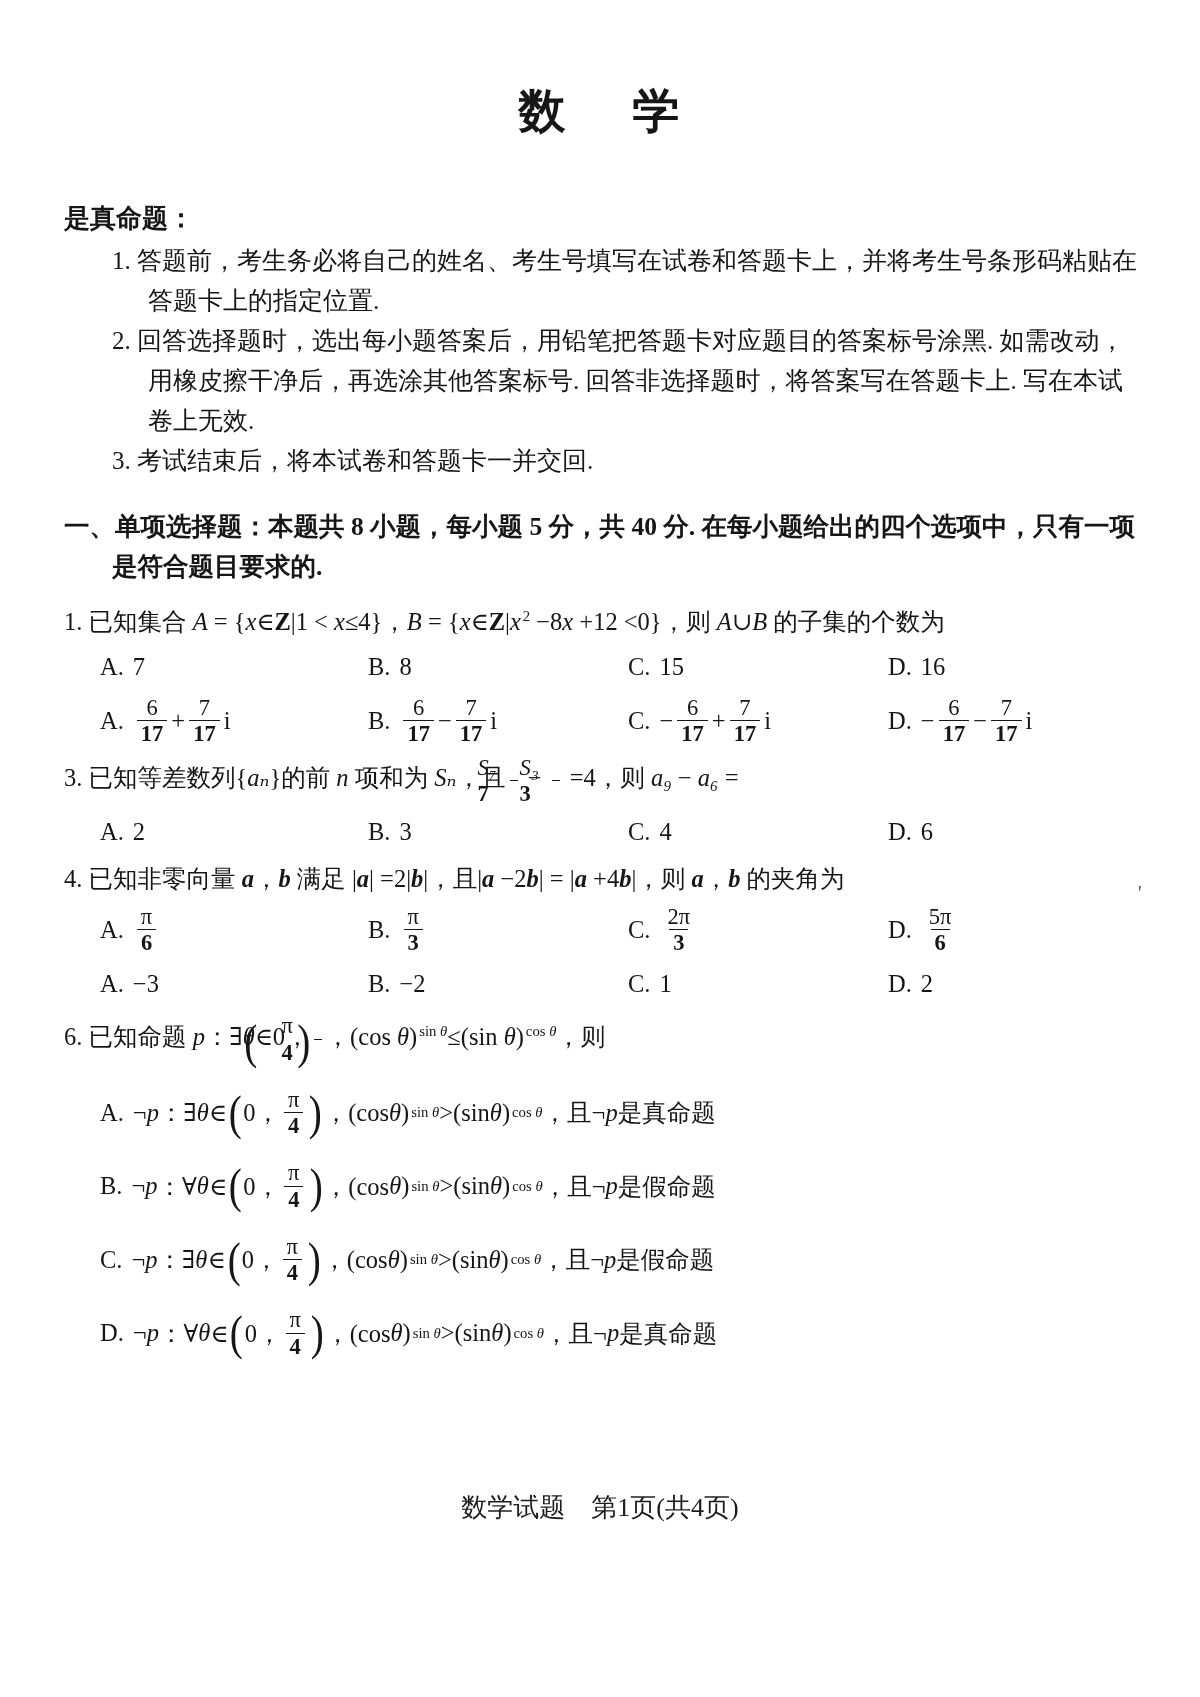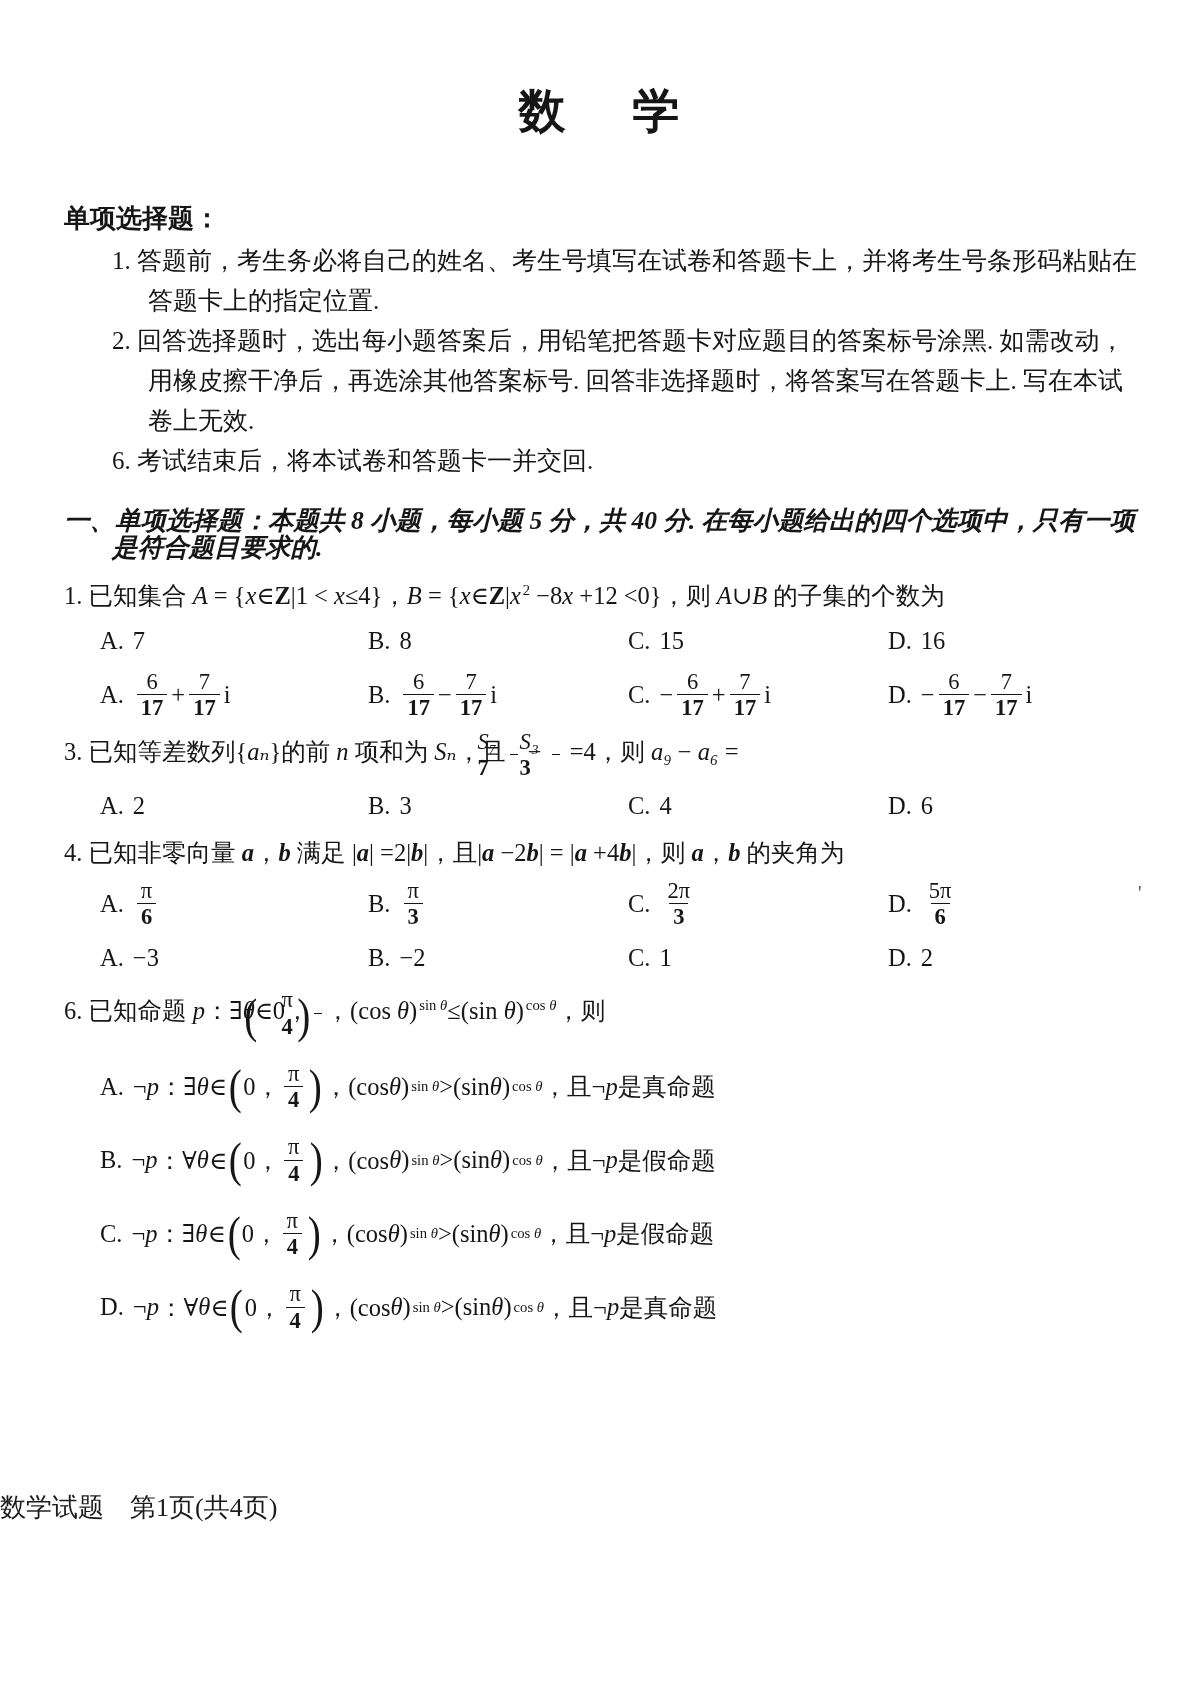--- a/index.html
+++ b/index.html
@@ -14,22 +14,22 @@
     text-align:center; font-size:47px; font-weight:700;
     letter-spacing:10px; margin:12px 0 56px 0;
   }
   .notice-heading { font-size:26px; font-weight:700; line-height:40px; }
   .notice-list { margin:2px 0 0 0; }
   .notice-item {
     font-size:25px; line-height:40px;
     padding-left:84px; text-indent:-36px;
   }
   .section-heading {
-    margin-top:26px; font-size:25.5px; font-weight:700; line-height:27px;
-    padding-left:48px; text-indent:-48px;font-style:italic;
+    margin-top:26px; font-size:25.5px; font-weight:700; line-height:40px;
+    padding-left:48px; text-indent:-48px;
   }
   .questions { margin-top:10px; }
   .question { margin-top:8px; }
   .stem {
     font-size:24.5px; line-height:38px;
     padding-left:36px; text-indent:-36px;
   }
   .opts-row {
     display:grid; grid-template-columns:268px 260px 260px auto;
     padding-left:36px; margin-top:6px; font-size:24.5px; align-items:center;
@@ -51,36 +51,36 @@
     vertical-align:middle; line-height:1.12; font-size:0.92em; margin:0 4px;
   }
   .frac .num { padding:0 4px; }
   .frac .den { border-top:1.7px solid #161616; padding:0 4px;font-weight:bold; }
   .bigp {
     display:inline-block; font-size:2.0em; font-weight:400;
     vertical-align:-0.26em; line-height:0.85; transform:scaleX(0.8);
   }
   .footer {
     position:absolute; top:1490px; left:0; right:0;
-    font-size:26px; color:#1b1b1b;
+    text-align:center; font-size:26px; color:#1b1b1b;
   }
   .artifact { position:absolute; top:882px; left:1138px; font-size:20px; color:#555; }
 </style>
 </head>
 <body>
 
 <div class="page">
   <h1 class="title">数　学</h1>
 
   <div class="notice">
-    <div class="notice-heading">单项选择题：</div>
+    <div class="notice-heading">是真命题：</div>
     <div class="notice-list">
         <div class="notice-item">1. 答题前，考生务必将自己的姓名、考生号填写在试卷和答题卡上，并将考生号条形码粘贴在答题卡上的指定位置.</div>
         <div class="notice-item">2. 回答选择题时，选出每小题答案后，用铅笔把答题卡对应题目的答案标号涂黑. 如需改动，用橡皮擦干净后，再选涂其他答案标号. 回答非选择题时，将答案写在答题卡上. 写在本试卷上无效.</div>
-        <div class="notice-item">6. 考试结束后，将本试卷和答题卡一并交回.</div>
+        <div class="notice-item">3. 考试结束后，将本试卷和答题卡一并交回.</div>
       </div>
   </div>
 
   <div class="section-heading">一、单项选择题：本题共 8 小题，每小题 5 分，共 40 分. 在每小题给出的四个选项中，只有一项是符合题目要求的.</div>
 
   <div class="questions">
       <div class="question">
         <div class="stem">1. 已知集合 <span class="var">A</span> = {<span class="var">x</span>∈<span class="bdv">Z</span>|1 &lt; <span class="var">x</span>≤4}，<span class="var">B</span> = {<span class="var">x</span>∈<span class="bdv">Z</span>|<span class="var">x</span><sup class="sp">2</sup> −8<span class="var">x</span> +12 &lt;0}，则 <span class="var">A</span>∪<span class="var">B</span> 的子集的个数为</div>
         <div class="opts-row">
           <div class="opt">

